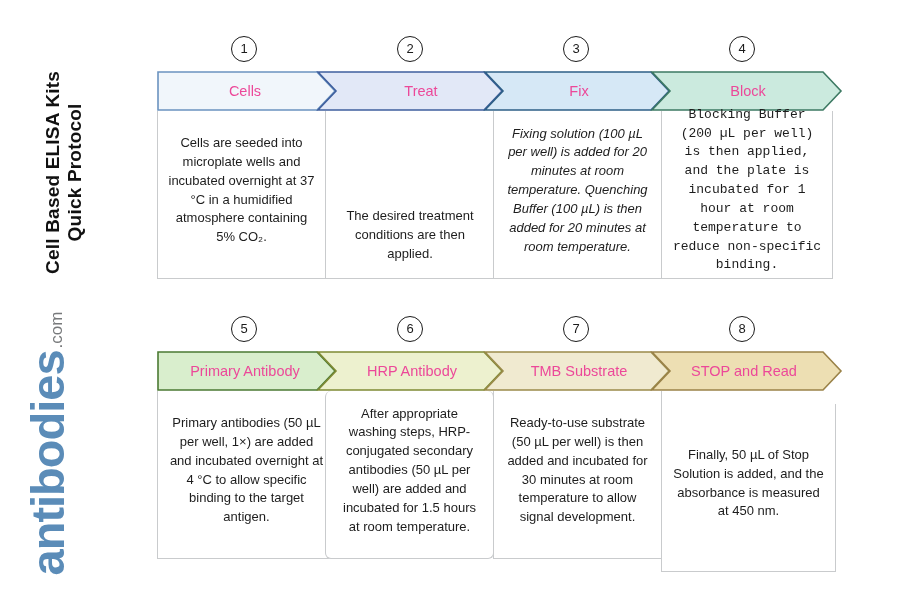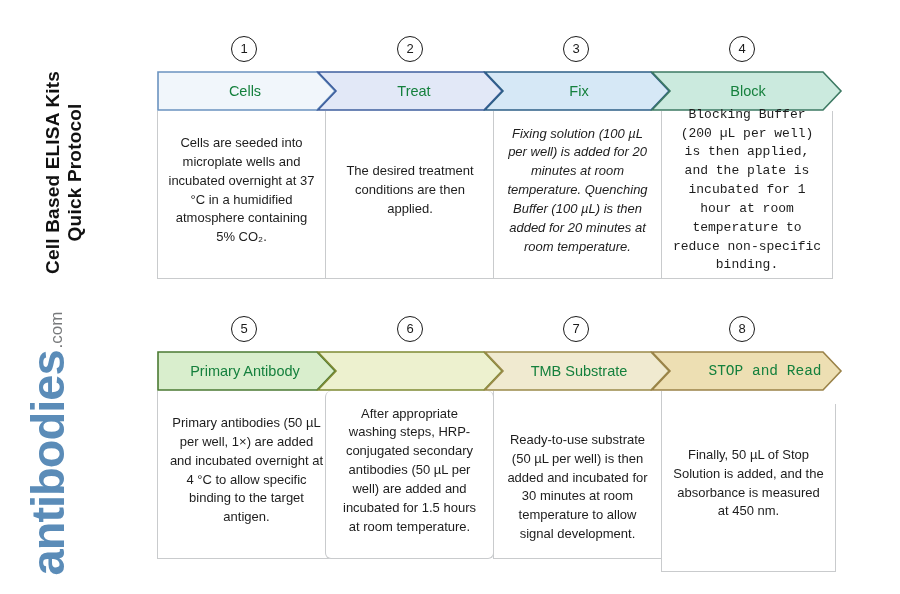--- a/index.html
+++ b/index.html
@@ -81,21 +81,21 @@
   .chevrons{position:relative;height:40px;margin-top:5px;}
   .chev{
     position:absolute;
     top:0;
     height:40px;
     box-sizing:border-box;
     display:flex;
     align-items:center;
     justify-content:center;
     font-size:14.5px;
-    color:#15803d;
+    color:#ec4899;
   }
   .chev span{position:relative;z-index:2;padding-left:4px;}
 
   
   .bodies{position:relative;margin-top:0px;height:168px;}
   .bcell{
     position:absolute;
     top:0;
     height:168px;
     box-sizing:border-box;
@@ -142,36 +142,36 @@
     <div class="chevrons">
       <svg width="686" height="40" viewBox="0 0 686 40" style="position:absolute;left:0;top:0;">
         <polygon points="1,1 160,1 178,20 160,39 1,39" fill="#f1f6fb" stroke="#6b93c0" stroke-width="1.6"></polygon>
         <polygon points="161,1 327,1 345,20 327,39 161,39 179,20" fill="#e2e8f7" stroke="#3f5f9e" stroke-width="1.6"></polygon>
         <polygon points="328,1 494,1 512,20 494,39 328,39 346,20" fill="#d6e8f6" stroke="#2e5f86" stroke-width="1.6"></polygon>
         <polygon points="495,1 666,1 684,20 666,39 495,39 513,20" fill="#cbeade" stroke="#3d7a63" stroke-width="1.6"></polygon>
       </svg>
       <div class="chev" style="left:0px;width:172px;">
           <span>Cells</span>
         </div>
-      <div class="chev" style="left:169px;width:172px;">
+      <div class="chev" style="left:176px;width:172px;">
           <span>Treat</span>
         </div>
       <div class="chev" style="left:334px;width:172px;">
           <span>Fix</span>
         </div>
       <div class="chev" style="left:501px;width:176px;justify-content:center;">
           <span>Block</span>
         </div>
     </div>
 
     <div class="bodies">
       <div class="bcell" style="left:0px;width:169px;">
           <p>Cells are seeded into microplate wells and incubated overnight at 37 °C in a humidified atmosphere containing 5% CO₂.</p>
         </div>
-      <div class="bcell" style="left:168px;width:170px;">
+      <div class="bcell" style="left:168px;width:170px;align-items:flex-end;">
           <p>The desired treatment conditions are then applied.</p>
         </div>
       <div class="bcell" style="left:336px;width:169px;font-style:italic;">
           <p>Fixing solution (100 µL per well) is added for 20 minutes at room temperature. Quenching Buffer (100 µL) is then added for 20 minutes at room temperature.</p>
         </div>
       <div class="bcell" style="left:504px;width:172px;font-family:Liberation Mono, monospace;">
           <p>Blocking Buffer (200 µL per well) is then applied, and the plate is incubated for 1 hour at room temperature to reduce non-specific binding.</p>
         </div>
     </div>
   </div>
@@ -187,36 +187,39 @@
     <div class="chevrons">
       <svg width="686" height="40" viewBox="0 0 686 40" style="position:absolute;left:0;top:0;">
         <polygon points="1,1 160,1 178,20 160,39 1,39" fill="#d9eecd" stroke="#4b7a33" stroke-width="1.6"></polygon>
         <polygon points="161,1 327,1 345,20 327,39 161,39 179,20" fill="#edf1cf" stroke="#7f8a34" stroke-width="1.6"></polygon>
         <polygon points="328,1 494,1 512,20 494,39 328,39 346,20" fill="#f0ead0" stroke="#9a8b4a" stroke-width="1.6"></polygon>
         <polygon points="495,1 666,1 684,20 666,39 495,39 513,20" fill="#eddfb3" stroke="#9a8248" stroke-width="1.6"></polygon>
       </svg>
       <div class="chev" style="left:0px;width:172px;">
           <span>Primary Antibody</span>
         </div>
+      <div class="chev" style="left:167px;width:172px;">
+          <span>HRP Antibody</span>
+        </div>
       <div class="chev" style="left:334px;width:172px;">
           <span>TMB Substrate</span>
         </div>
-      <div class="chev" style="left:518px;width:176px;font-family:Liberation Mono, monospace;">
+      <div class="chev" style="left:497px;width:176px;">
           <span>STOP and Read</span>
         </div>
     </div>
 
     <div class="bodies">
       <div class="bcell" style="left:0px;width:179px;">
           <p>Primary antibodies (50 µL per well, 1×) are added and incubated overnight at 4 °C to allow specific binding to the target antigen.</p>
         </div>
       <div class="bcell" style="left:168px;width:169px;border-radius:6px;">
           <p>After appropriate washing steps, HRP-conjugated secondary antibodies (50 µL per well) are added and incubated for 1.5 hours at room temperature.</p>
         </div>
-      <div class="bcell" style="left:336px;width:169px;align-items:flex-end;">
+      <div class="bcell" style="left:336px;width:169px;">
           <p>Ready-to-use substrate (50 µL per well) is then added and incubated for 30 minutes at room temperature to allow signal development.</p>
         </div>
       <div class="bcell" style="left:504px;width:175px;margin-top:13px;">
           <p>Finally, 50 µL of Stop Solution is added, and the absorbance is measured at 450 nm.</p>
         </div>
     </div>
   </div>
 
 </div>
 

